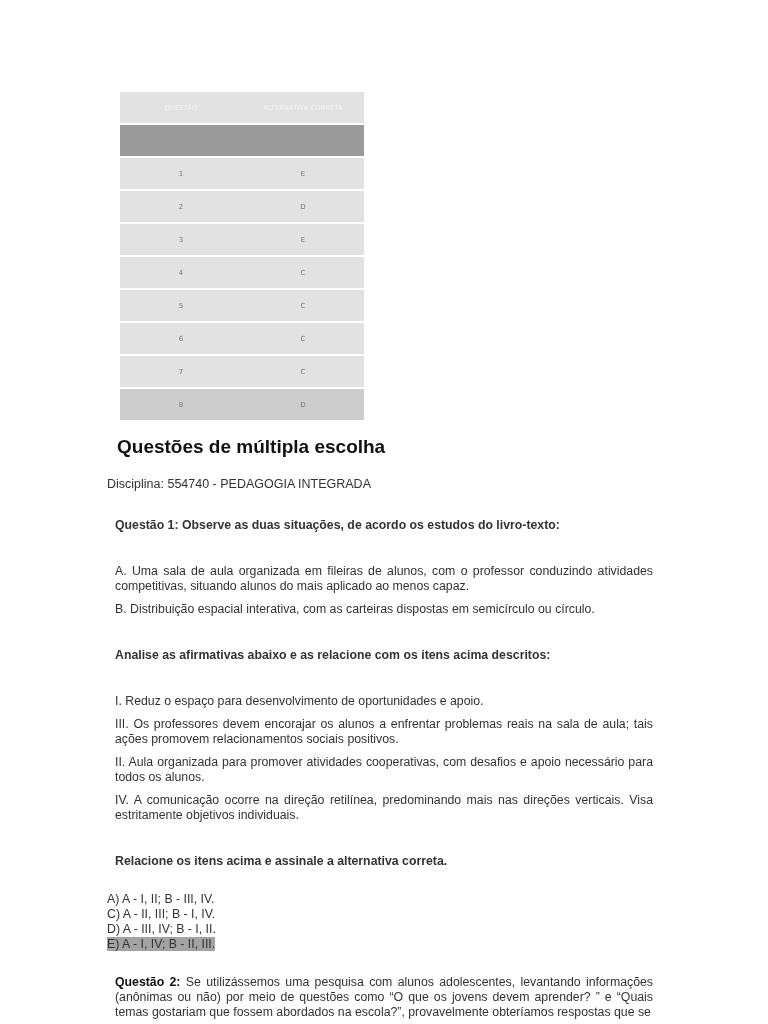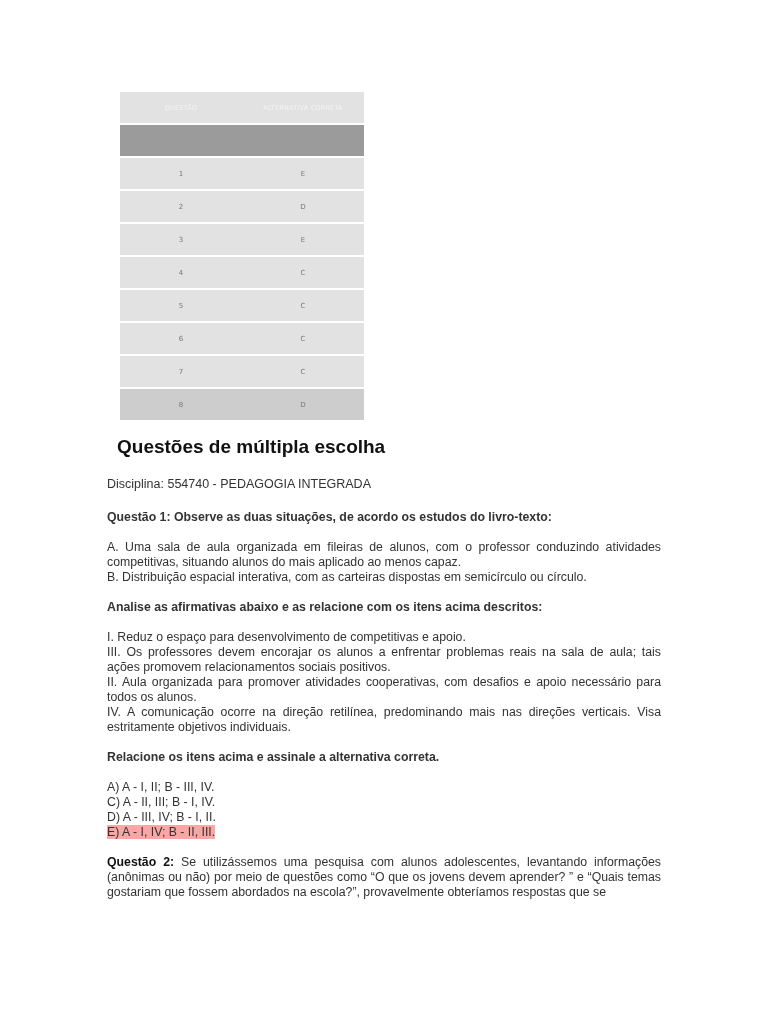--- a/index.html
+++ b/index.html
@@ -12,23 +12,23 @@
   .at-row.header { color: #f4f4f4; font-size: 6.5px; letter-spacing: 0.2px; }
   .at-row.band { background: #9b9b9b; }
   .at-row.last { background: #cdcdcd; }
   .at-cell { flex: 1; text-align: center; }
   .at-cell.c1 { flex: 0 0 122px; }
 
   .doc { position: absolute; left: 107px; width: 554px; font-size: 12.3px; line-height: 15px; }
   .title { position: absolute; left: 117px; top: 436px; font-size: 19px; font-weight: bold; color: #111; }
   .disc { position: absolute; left: 107px; top: 477px; font-size: 12.5px; color: #333; text-align: right; }
   .q-head { font-weight: bold; color: #111; }
-  .p { margin: 0; text-align: justify; text-align-last: left; color: #333; }
+  .p { margin: 8px; text-align: justify; text-align-last: left; color: #333; }
   .opt { margin: 0; color: #333; }
-  .hl { background: #fca5a5; }
+  .hl { background: #a3a3a3; }
 </style>
 </head>
 <body>
 
 <div class="answer-table">
   <div class="at-row header">
     <div class="at-cell c1">QUESTÃO</div>
     <div class="at-cell">ALTERNATIVA CORRETA</div>
   </div>
   <div class="at-row band"></div>
@@ -70,21 +70,21 @@
 <div class="disc">Disciplina: 554740 - PEDAGOGIA INTEGRADA</div>
 
 <div class="doc" style="top:510px;">
   <p class="p q-head">Questão 1:  Observe as duas situações, de acordo os estudos do livro-texto:</p>
   <div style="height:15px"></div>
   <p class="p">A. Uma sala de aula organizada em fileiras de alunos, com o professor conduzindo atividades competitivas, situando alunos do mais aplicado ao menos capaz.</p>
   <p class="p">B. Distribuição espacial interativa, com as carteiras dispostas em semicírculo ou círculo.</p>
   <div style="height:15px"></div>
   <p class="p q-head">Analise as afirmativas abaixo e as relacione com os itens acima descritos:</p>
   <div style="height:15px"></div>
-  <p class="p">I. Reduz o espaço para desenvolvimento de competitivas e apoio.</p>
+  <p class="p">I. Reduz o espaço para desenvolvimento de oportunidades e apoio.</p>
   <p class="p">III. Os professores devem encorajar os alunos a enfrentar problemas reais na sala de aula; tais ações promovem relacionamentos sociais positivos.</p>
   <p class="p">II. Aula organizada para promover atividades cooperativas, com desafios e apoio necessário para todos os alunos.</p>
   <p class="p">IV. A comunicação ocorre na direção retilínea, predominando mais nas direções verticais. Visa estritamente objetivos individuais.</p>
   <div style="height:15px"></div>
   <p class="p q-head">Relacione os itens acima e assinale a alternativa correta.</p>
   <div style="height:15px"></div>
   <p class="opt"><span>A)  A - I, II; B - III, IV.</span></p>
   <p class="opt"><span>C)  A - II, III; B - I, IV.</span></p>
   <p class="opt"><span>D)  A - III, IV; B - I, II.</span></p>
   <p class="opt"><span class="hl">E)  A - I, IV; B - II, III.</span></p>

